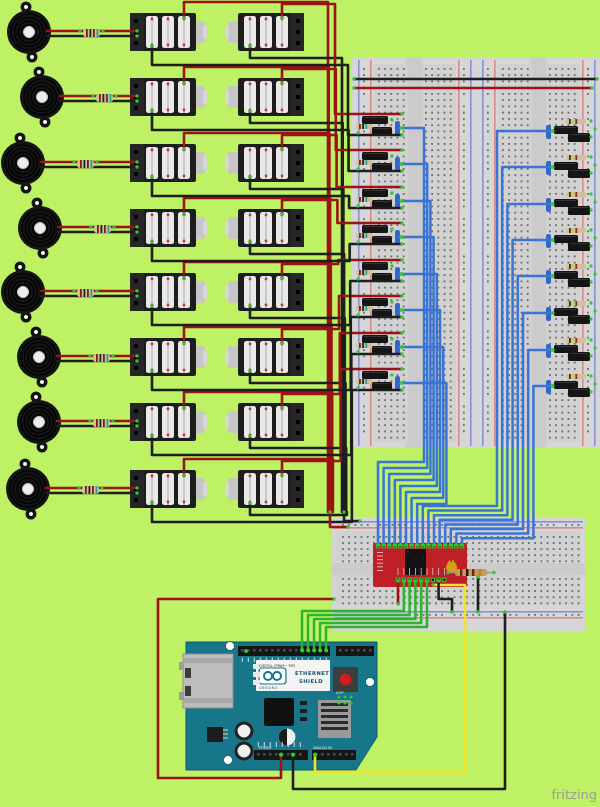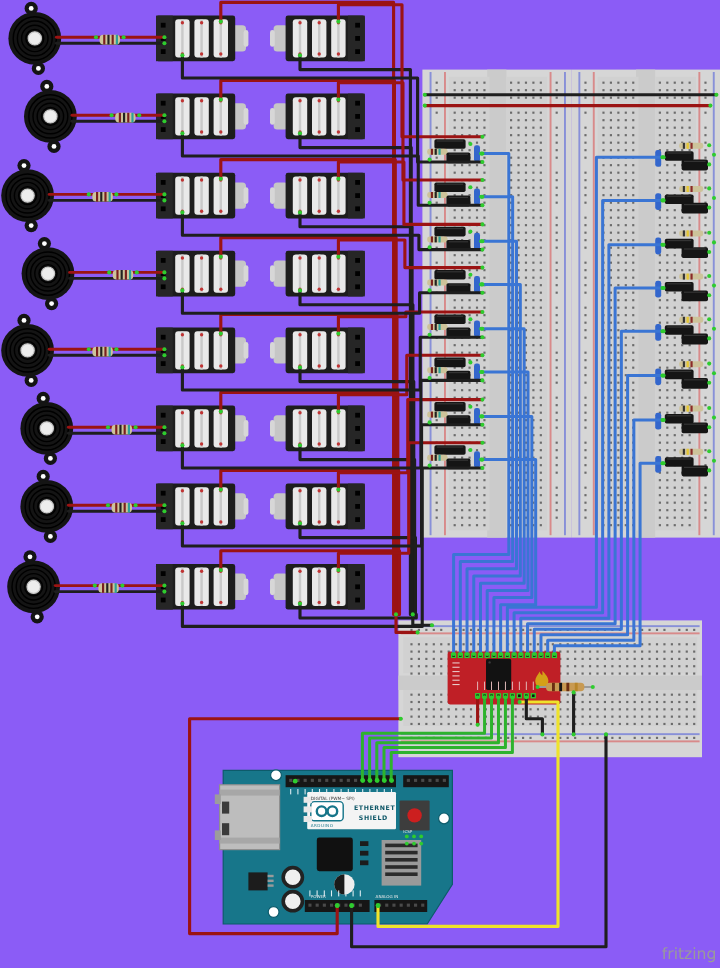--- a/index.html
+++ b/index.html
@@ -1,16 +1,16 @@
 <!DOCTYPE html>
 <html><head>
 <meta charset="utf-8">
 <style>
   html,body{margin:0;padding:0;background:#fff;}
-  .stage{position:relative;width:600px;height:807px;background:#8b5cf6;overflow:hidden;
+  .stage{position:relative;width:600px;height:807px;background:#bef264;overflow:hidden;
          font-family:"DejaVu Sans",sans-serif;}
   svg{display:block;}
   text{font-family:"DejaVu Sans",sans-serif;}
   .watermark{fill:#9a9a9a;font-size:13px;}
   .ard-tiny{fill:#3a3a3a;font-size:3.6px;}
   .ard-brand{fill:#17768a;font-size:3.4px;letter-spacing:.4px;}
   .ard-shield{fill:#0c5566;font-size:5.2px;font-weight:bold;letter-spacing:.5px;}
   .ard-white{fill:#e8e8e8;font-size:3.4px;}
 </style>
 </head>

